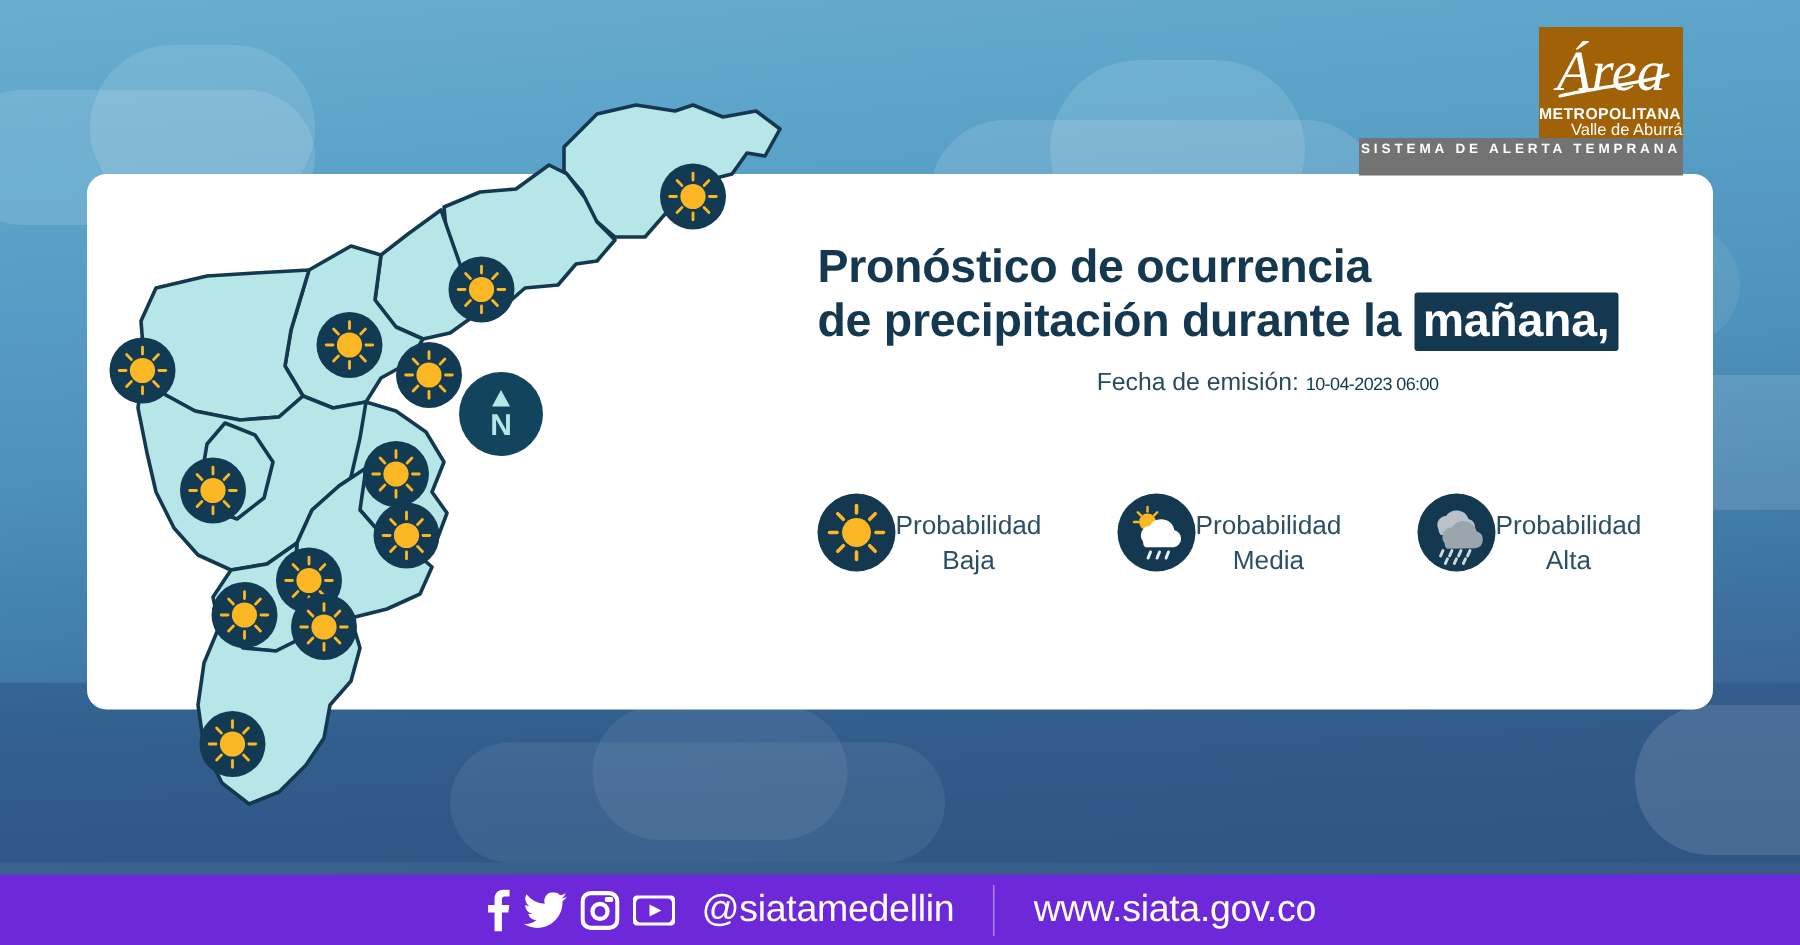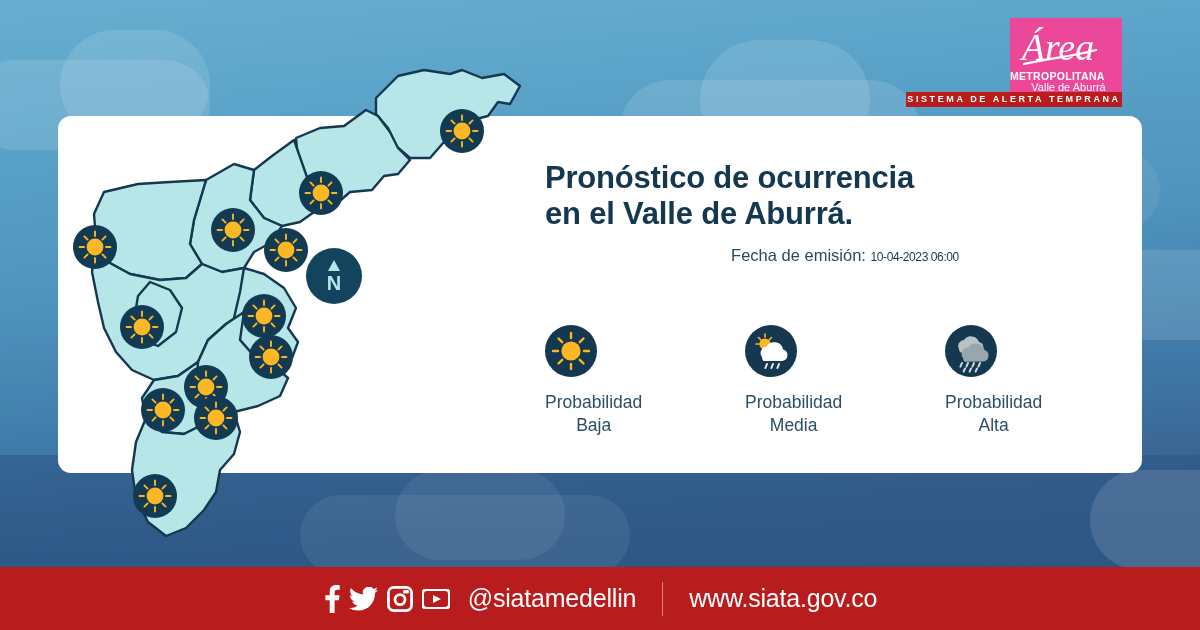--- a/index.html
+++ b/index.html
@@ -26,27 +26,27 @@
   .cloud.c8{left:395px;top:470px;width:170px;height:90px;background:rgba(255,255,255,.07);}
   .cloud.c9{left:960px;top:150px;width:200px;height:80px;background:rgba(255,255,255,.07);}
 
   
   .card{position:absolute;left:58px;top:116px;width:1084px;height:357px;
     background:#ffffff;border-radius:13px;}
 
   
   .logos{position:absolute;right:78px;top:18px;width:228px;height:92px;}
   .siata-logo{position:absolute;left:0;top:0;width:128px;height:74px;}
-  .area-logo{position:absolute;right:0;top:0;width:96px;height:78px;background:#ec4899;padding-left:16px;}
+  .area-logo{position:absolute;right:0;top:0;width:96px;height:78px;background:#a16207;}
   .area-script{position:absolute;left:0;top:2px;width:96px;height:52px;}
   .area-sub1{position:absolute;left:0;top:52px;width:92px;text-align:center;color:#fff;
     font-size:10.5px;font-weight:bold;letter-spacing:.3px;line-height:12px;}
   .area-sub2{position:absolute;left:0;top:63px;width:117px;text-align:center;color:#fff;
     font-size:11px;line-height:13px;}
-  .tagline{position:absolute;right:78px;top:92px;width:216px;height:15px;background:#b91c1c;
+  .tagline{position:absolute;right:78px;top:92px;width:216px;height:25px;background:#737373;
     color:#ffffff;font-size:9px;font-weight:bold;letter-spacing:2.6px;
     text-align:center;line-height:15px;}
 
   
   .map-wrap{position:absolute;left:58px;top:40px;width:480px;height:530px;}
   .map-wrap svg{display:block;width:480px;height:530px;overflow:visible;}
 
   .pin{position:absolute;width:44px;height:44px;border-radius:50%;background:#123a52;}
   .pin svg{position:absolute;left:0;top:0;width:44px;height:44px;}
   .compass{position:absolute;width:56px;height:56px;border-radius:50%;background:#13445e;}
@@ -54,27 +54,27 @@
 
   
   .panel{position:absolute;left:545px;top:160px;width:600px;}
   .title{color:#14384f;font-size:31px;font-weight:bold;line-height:36px;text-align:left;
     letter-spacing:-.2px;}
   .hl{background:#14384f;color:#ffffff;padding:1px 6px 3px 6px;border-radius:2px;}
   .fecha{margin-top:14px;text-align:center;color:#2a4a5e;font-size:16.5px;}
   .fecha .val{font-size:12px;letter-spacing:-.4px;color:#12384f;}
 
   .legend{position:absolute;left:545px;top:325px;width:600px;display:flex;}
-  .leg{width:200px;display:flex;flex-direction:column;align-items:flex-start;}
+  .leg{width:200px;display:flex;flex-direction:row;align-items:center;}
   .leg-icon{width:52px;height:52px;border-radius:50%;background:#14384f;position:relative;}
   .leg-icon svg{position:absolute;left:0;top:0;width:52px;height:52px;}
   .leg-label{margin-top:14px;text-align:center;color:#2d4f66;font-size:17.5px;line-height:23px;}
 
   
-  .footer{position:absolute;left:0;bottom:0;width:1200px;height:63px;background:#b91c1c;
+  .footer{position:absolute;left:0;bottom:0;width:1200px;height:47px;background:#6d28d9;
     display:flex;align-items:center;justify-content:center;}
   .social{display:flex;align-items:center;gap:9px;margin-right:18px;}
   .social svg{display:block;}
   .handle{color:#ffffff;font-size:25px;letter-spacing:-.2px;}
   .divider{width:1px;height:34px;background:rgba(255,255,255,.45);margin:0 26px;}
   .site{color:#ffffff;font-size:25px;letter-spacing:-.2px;}
 </style>
 </head>
 <body>
 
@@ -333,21 +333,21 @@
       <svg viewBox="0 0 56 56">
         <polygon points="28,12 34,23 22,23" fill="#b7e6e8"></polygon>
         <text x="28" y="42" font-family="Liberation Sans, sans-serif" font-size="20" font-weight="bold" fill="#b7e6e8" text-anchor="middle">N</text>
       </svg>
     </div>
   </div>
 
   <div class="panel">
     <div class="title">
       <div>Pronóstico de ocurrencia</div>
-      <div>en el Valle de Aburrá.</div>
+      <div><span>de precipitación durante la </span><span class="hl">mañana,</span></div>
     </div>
     <div class="fecha">
       <span>Fecha de emisión:</span>
       <span class="val">10-04-2023 06:00</span>
     </div>
   </div>
 
   <div class="legend">
     <div class="leg">
       <div class="leg-icon">

